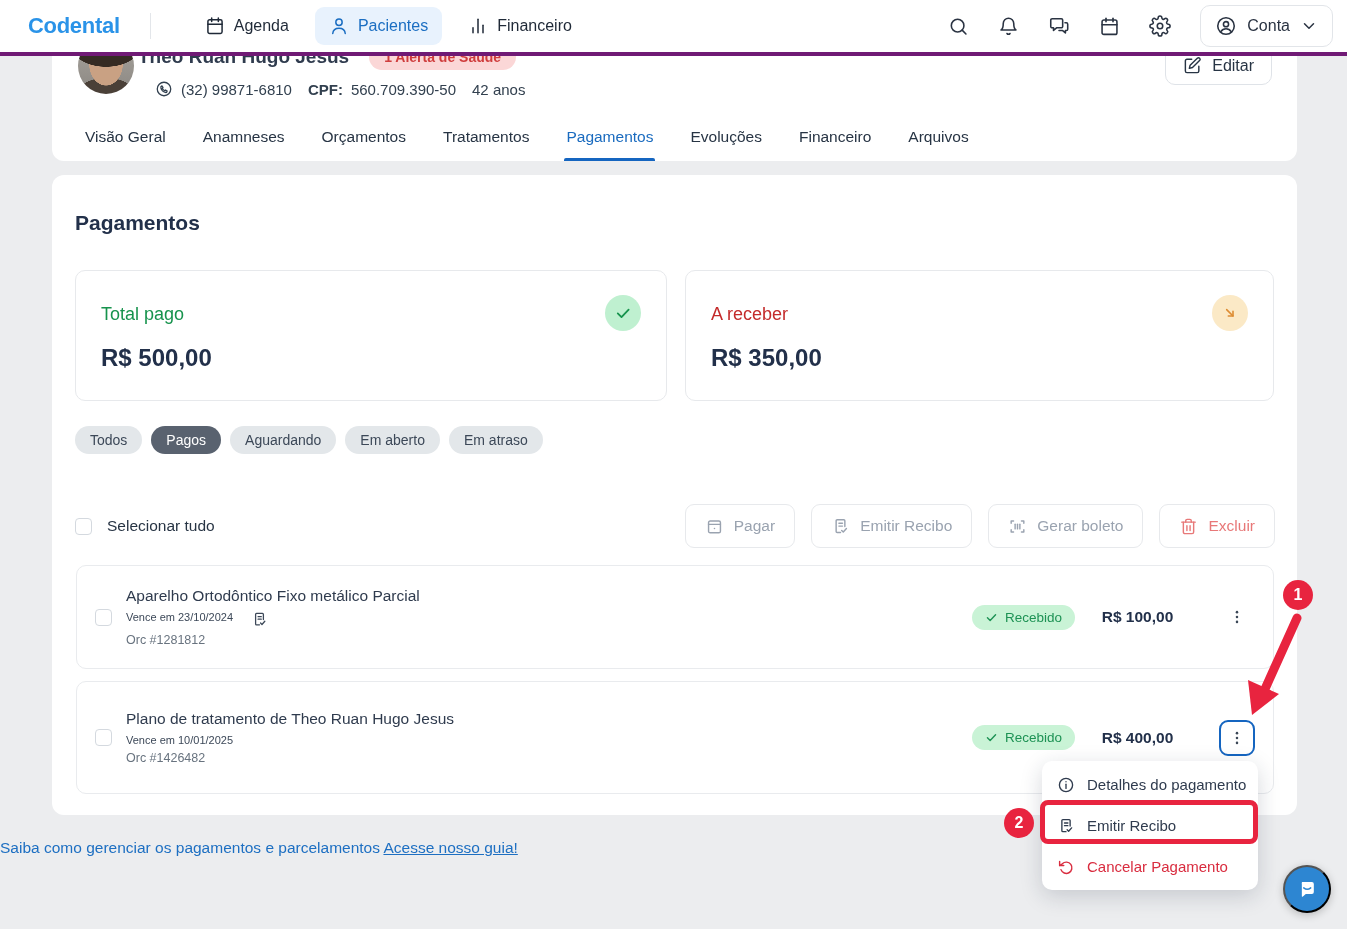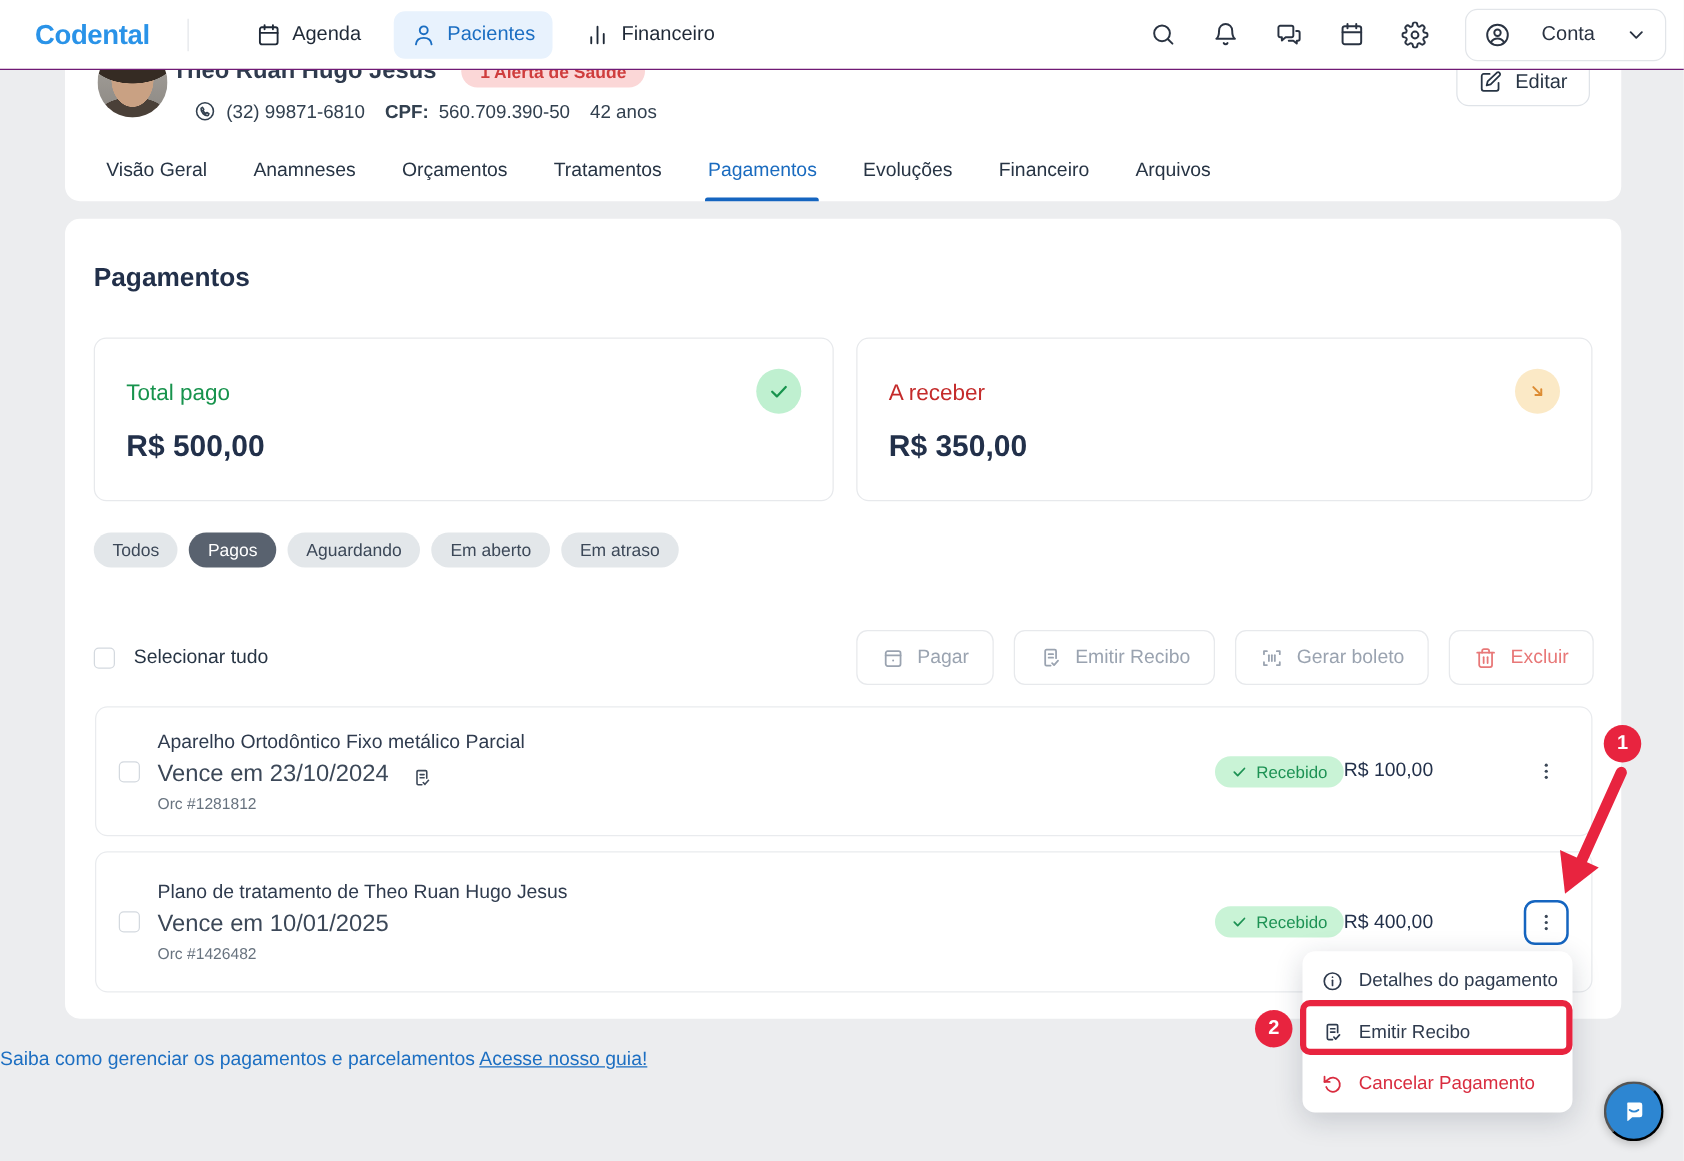--- a/index.html
+++ b/index.html
@@ -1,28 +1,28 @@
 <!DOCTYPE html>
 <html><head>
 <meta charset="utf-8">
 <style>
   *{box-sizing:border-box;margin:0;padding:0}
   html,body{width:1347px;height:929px}
   body{position:relative;overflow:hidden;background:#ecedef;font-family:"Liberation Sans",sans-serif;color:#273444}
   svg.ic{display:block;flex:none}
 
   
-  .navbar{position:absolute;top:0;left:0;right:0;height:56px;background:#fff;border-bottom:1px solid #701a75;display:flex;align-items:center;z-index:30}
+  .navbar{position:absolute;top:0;left:0;right:0;height:56px;background:#fff;border-bottom:4px solid #701a75;display:flex;align-items:center;z-index:30}
   .logo{margin-left:28px;font-size:22px;font-weight:700;color:#2a93e8;letter-spacing:-.3px;cursor:pointer}
   .nav-divider{width:1px;height:26px;background:#e3e6ea;margin:0 40px 0 30px}
   .nav-item{display:flex;align-items:center;gap:9px;font-size:16px;color:#1f2937;padding:9px 14px;border-radius:9px;margin-right:12px;cursor:pointer;white-space:nowrap}
   .nav-item.active{background:#e8f2fd;color:#1b6ec2}
   .nav-right{margin-left:auto;display:flex;align-items:center;gap:29px;color:#2a3342;margin-right:14px}
   .icon-btn{cursor:pointer;display:flex;align-items:center}
-  .account-btn{display:flex;align-items:center;gap:24px;border:1px solid #e2e5e9;border-radius:10px;padding:9px 14px;font-size:16px;color:#2a3342;background:#fff;cursor:pointer}
+  .account-btn{display:flex;align-items:center;gap:10px;border:1px solid #e2e5e9;border-radius:10px;padding:9px 14px;font-size:16px;color:#2a3342;background:#fff;cursor:pointer}
 
   
   .patient-card{position:absolute;left:52px;top:0;width:1245px;height:161px;background:#fff;border-radius:0 0 12px 12px;z-index:10}
   .avatar{position:absolute;left:26px;top:38px;width:56px;height:56px;border-radius:50%;overflow:hidden;
     background:
       radial-gradient(ellipse 34px 20px at 50% 16%, #352b23 98%, transparent),
       radial-gradient(ellipse 17px 22px at 50% 46%, #c9a183 98%, transparent),
       radial-gradient(ellipse 30px 18px at 50% 103%, #4a4038 98%, transparent),
       linear-gradient(#a8a49e,#8b8782)}
   .p-name-row{position:absolute;left:86px;top:44px;display:flex;align-items:center;gap:20px}
@@ -58,25 +58,25 @@
   .select-label{margin-left:15px;font-size:15.5px;color:#273444}
   .action-btns{margin-left:auto;display:flex;gap:16px}
   .action-btn{display:flex;align-items:center;gap:10px;height:44px;padding:0 19px;border:1px solid #e7e9ec;border-radius:9px;font-size:15.5px;color:#9aa3b0;background:#fff;cursor:pointer;white-space:nowrap}
   .action-btn.danger{color:#e87878}
   .pay-row{position:absolute;left:24px;width:1198px;border:1px solid #e9ebee;border-radius:10px;display:flex;align-items:center;padding:0 18px;background:#fff}
   .row-1{top:390px;height:104px}
   .row-2{top:506px;height:113px}
   .row-check{margin-right:14px}
   .row-info{display:flex;flex-direction:column}
   .row-title{font-size:15.5px;color:#2f3b4e}
-  .row-due{font-size:19px;color:#3c4858;margin-top:6px;display:flex;align-items:flex-end;gap:18px}
+  .row-due{font-size:11px;color:#3c4858;margin-top:6px;display:flex;align-items:flex-start;gap:18px}
   .row-orc{font-size:12.5px;color:#68737f;margin-top:5px}
   .row-right{margin-left:auto;display:flex;align-items:center}
   .status-badge{display:flex;align-items:center;gap:7px;background:#c9f3d6;color:#1d9254;font-size:13.5px;border-radius:13px;padding:5px 13px;white-space:nowrap}
-  .row-amount{width:125px;text-align:left;font-size:15.5px;font-weight:400;color:#22304a;margin-right:19px}
+  .row-amount{width:125px;text-align:center;font-size:15.5px;font-weight:700;color:#22304a;margin-right:19px}
   .kebab-btn{width:36px;height:36px;border:none;background:transparent;display:flex;align-items:center;justify-content:center;color:#3c4858;cursor:pointer;border-radius:9px}
   .kebab-btn.focused{border:2px solid #1565c0}
 
   
   .footer-note{position:absolute;top:839px;left:0;width:100%;text-align:left;font-size:15.5px;color:#1d6fc2;z-index:5}
   .footer-link{text-decoration:underline;cursor:pointer}
   .ctx-menu{position:absolute;left:1042px;top:761px;width:216px;background:#fff;border-radius:10px;box-shadow:0 6px 22px rgba(30,40,60,.18);z-index:40;padding:3px 0}
   .ctx-item{display:flex;align-items:center;gap:12px;height:41px;padding:0 15px;font-size:15px;color:#2f3b4e;cursor:pointer;white-space:nowrap}
   .ctx-item.danger{color:#d92c3f}
   .chat-fab{position:absolute;left:1283px;top:865px;width:48px;height:48px;border-radius:50%;background:#2d86d2;display:flex;align-items:center;justify-content:center;z-index:45;box-shadow:0 2px 8px rgba(0,0,0,.22);cursor:pointer}

